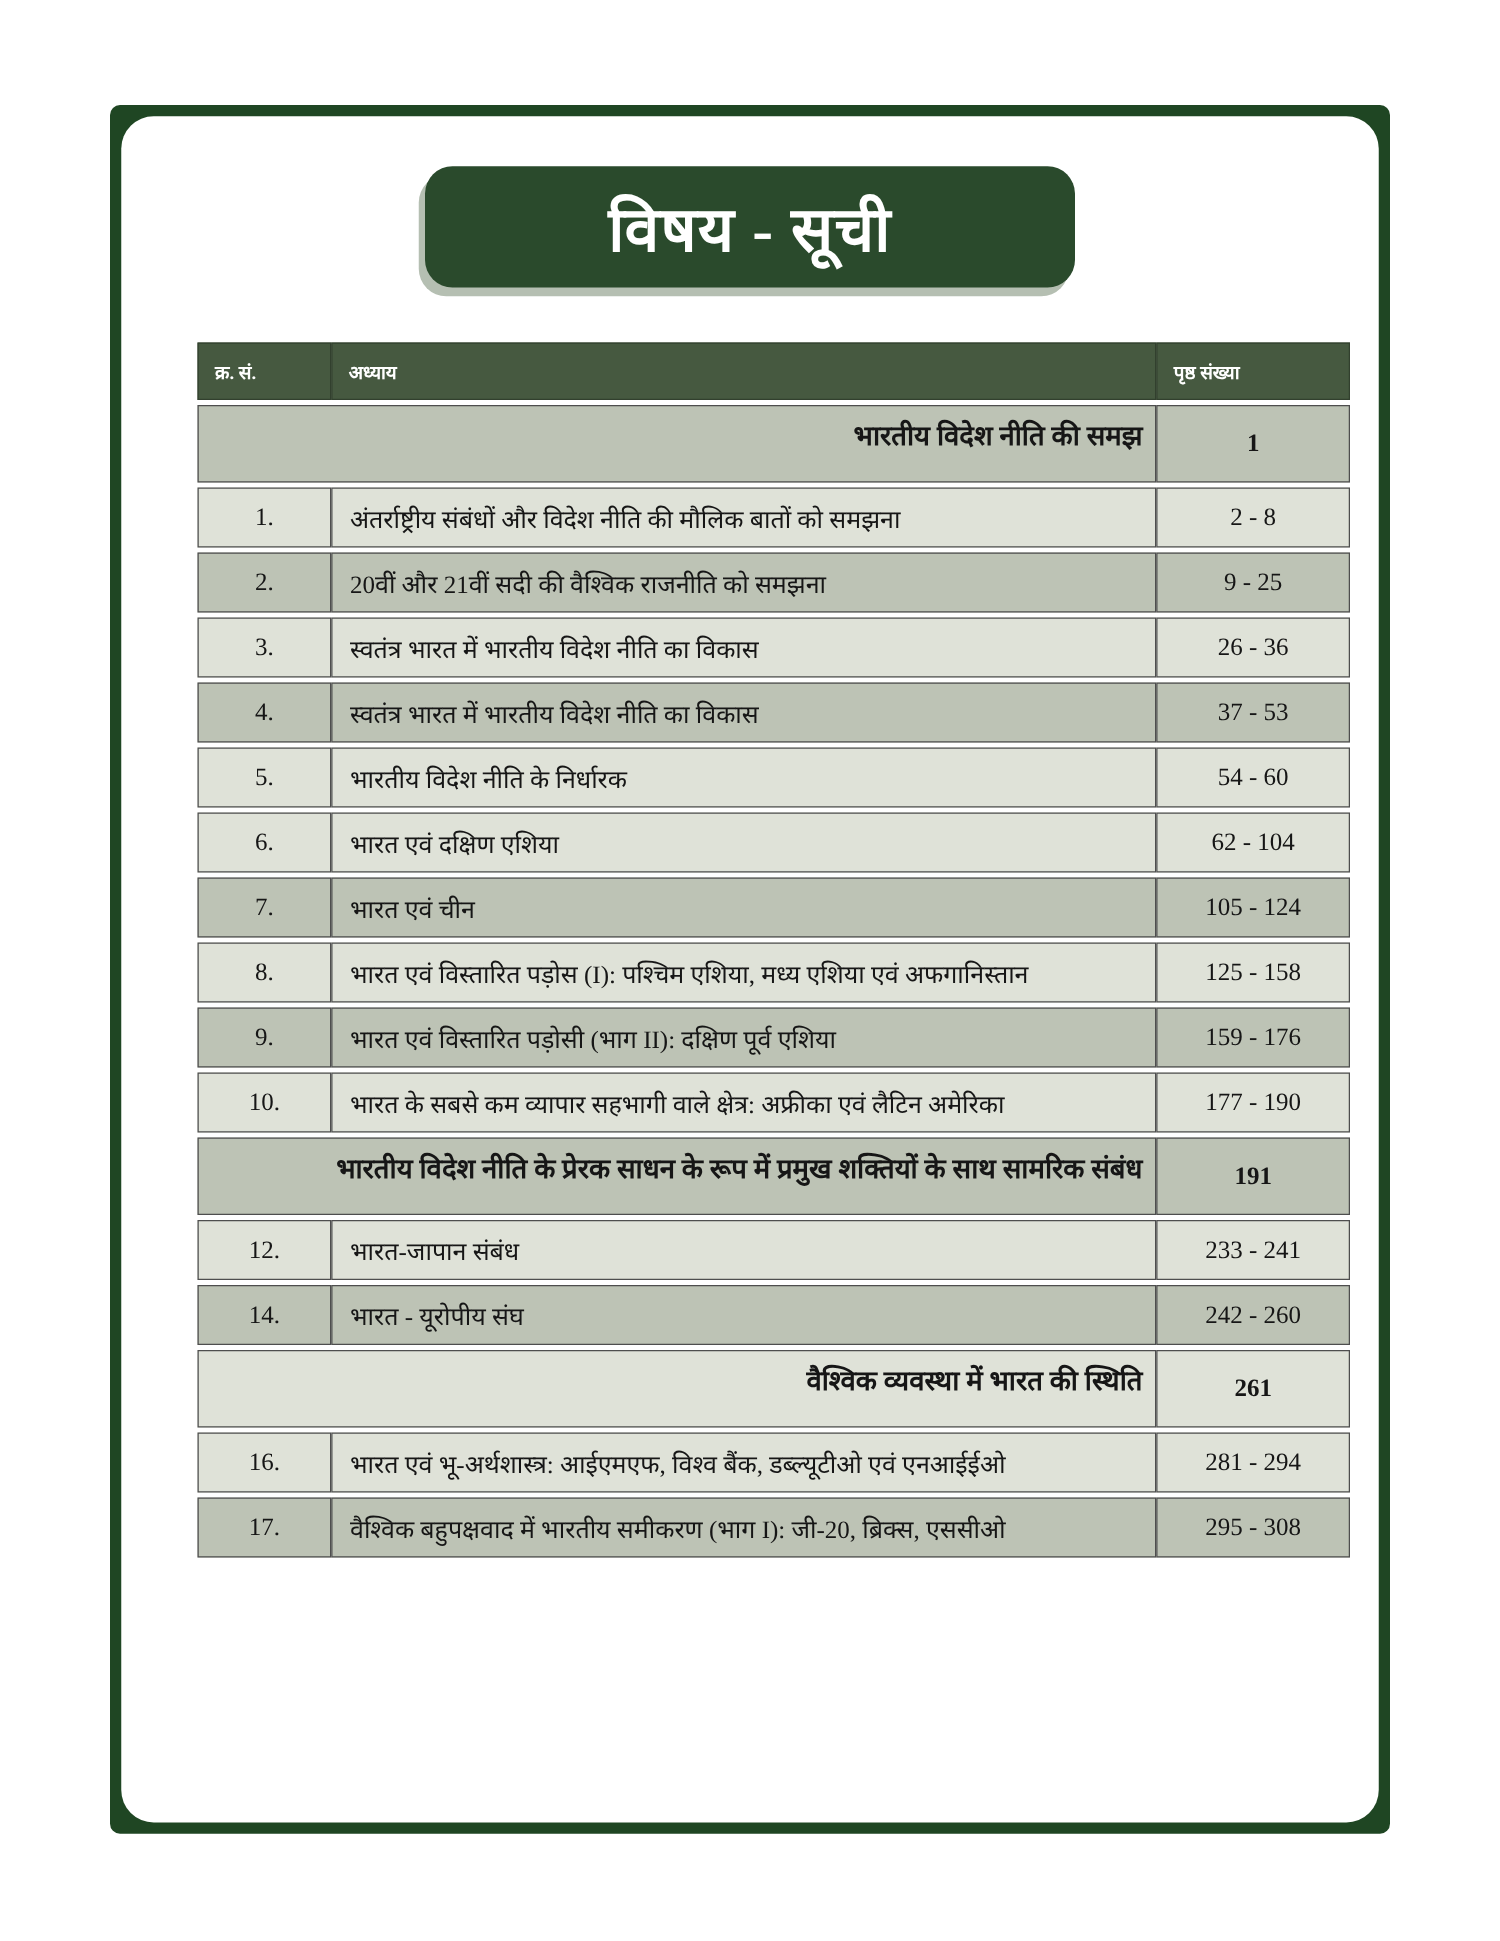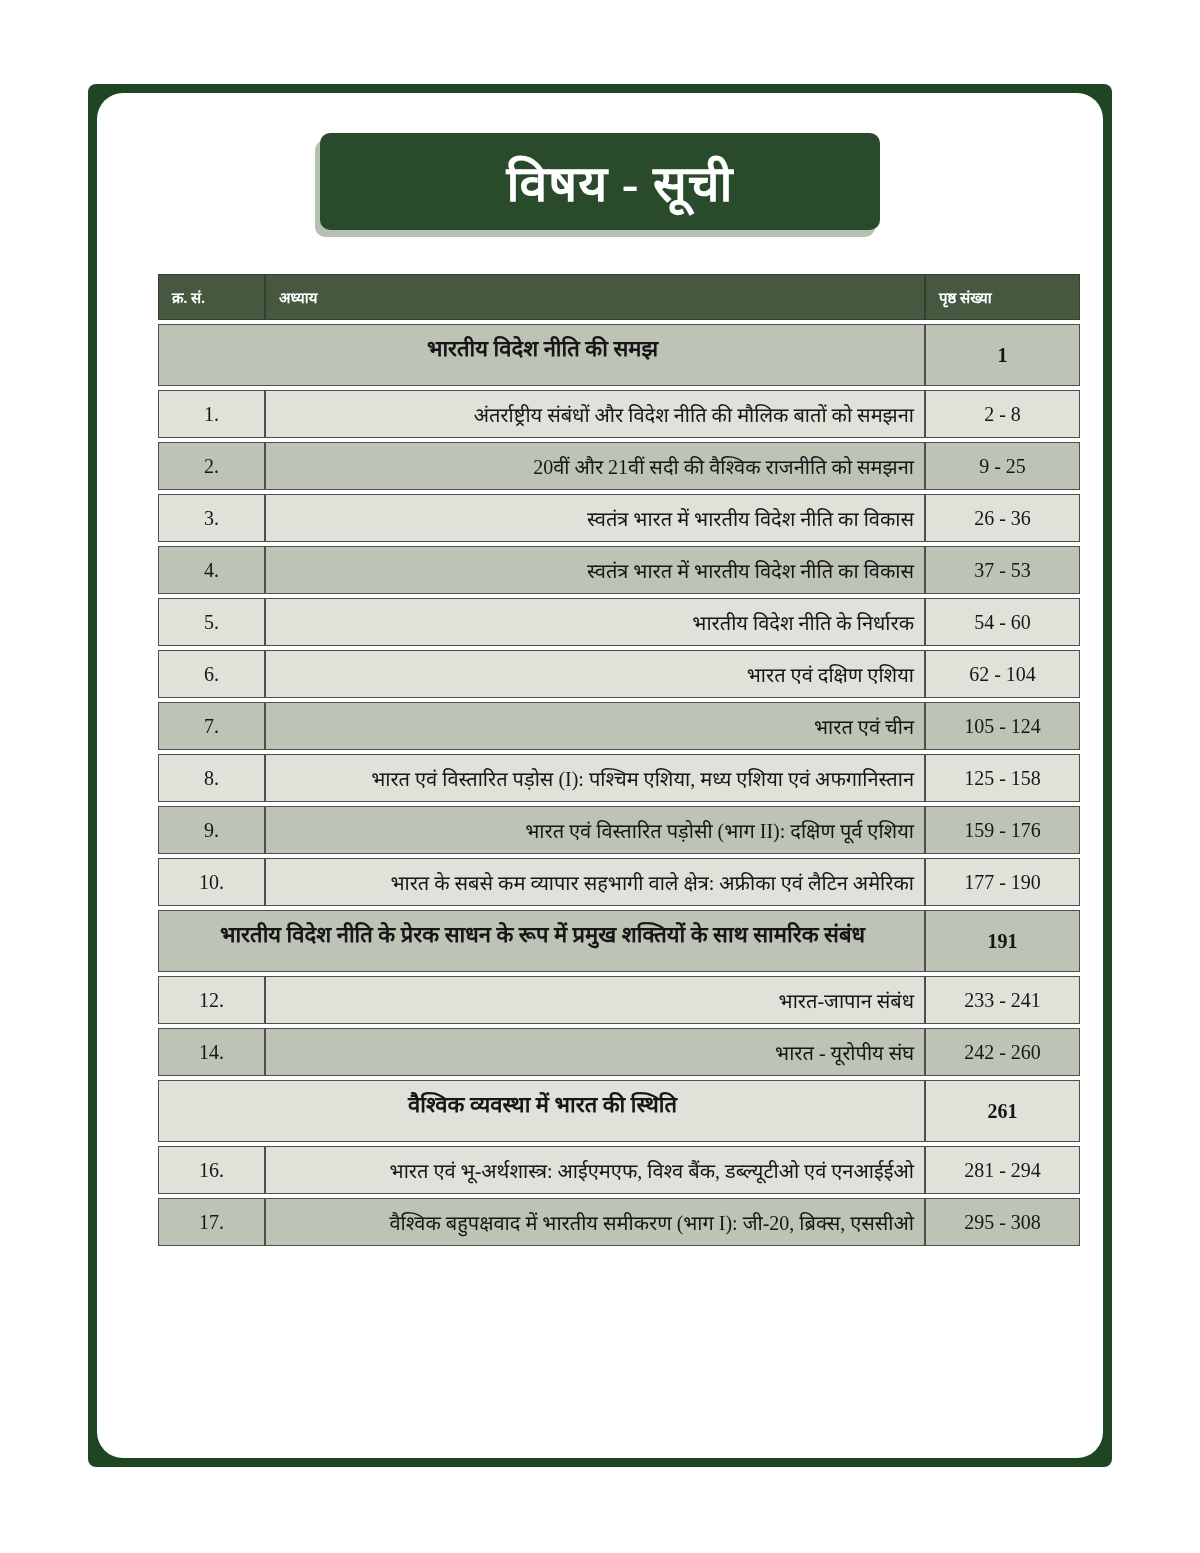--- a/index.html
+++ b/index.html
@@ -33,27 +33,26 @@
   }
   
   .banner {
     position: absolute;
     top: 133px;
     left: 50%;
     transform: translateX(-50%);
     width: 520px;
     height: 97px;
     background: var(--banner, #2a4a2c);
-    border-radius: 10px;
+    border-radius: 22px;
     box-shadow: -5px 7px 0 #b5bfb2;
     display: flex;
     align-items: center;
     justify-content: center;
     z-index: 3;
-    padding-left: 40px;
   }
   .banner h1 {
     margin: 0;
     color: #ffffff;
     font-size: 50px;
     font-weight: bold;
     letter-spacing: 1px;
   }
   
   table.toc {
@@ -87,24 +86,24 @@
     font-size: 20px;
     color: #161616;
     border: 1.5px solid #4e4e4e;
     overflow: hidden;
     white-space: nowrap;
   }
   tr.shade-dark  td { background: var(--row-dark, #bdc3b5); }
   tr.shade-light td { background: var(--row-light, #dfe2d8); }
 
   .cell-serial  { text-align: center; }
-  .cell-chapter { text-align: right; padding: 0 10px 0 14px; }
+  .cell-chapter { text-align: left; padding: 0 10px 0 14px; }
   .cell-pages   { text-align: center; }
   .cell-section {
-    text-align: center;
+    text-align: right;
     padding: 0 10px 16px 12px;
     font-weight: bold;
     font-size: 22px;
   }
   .section-pages { font-weight: bold; }
 </style>
 </head>
 <body>
 
 <div class="page">

